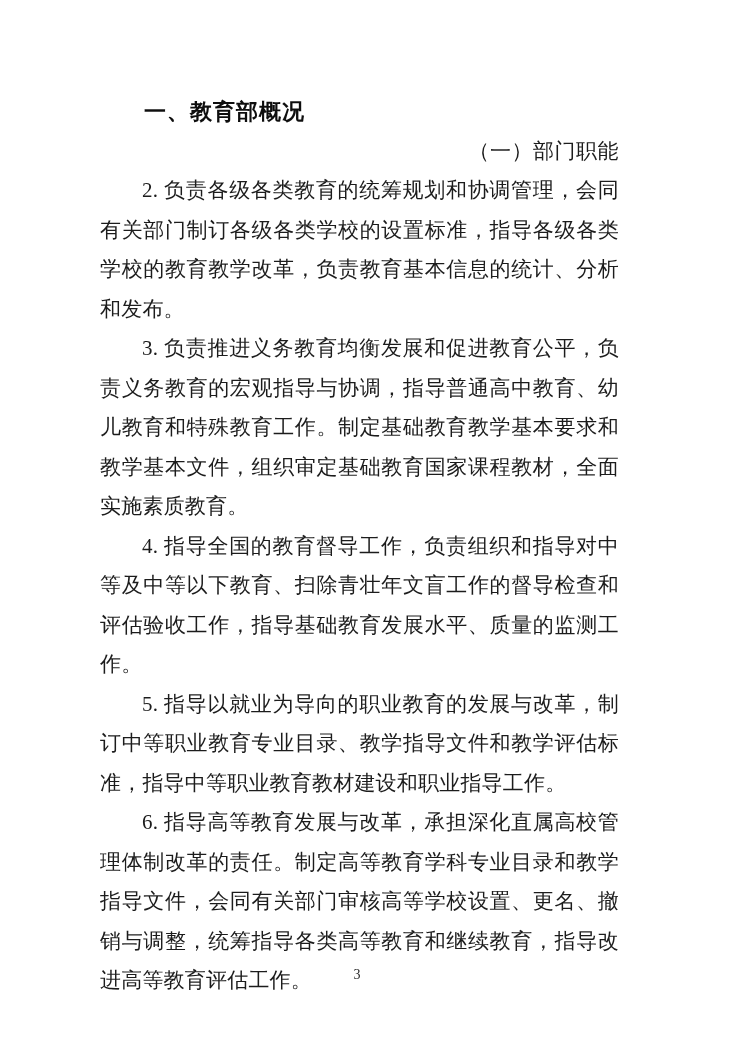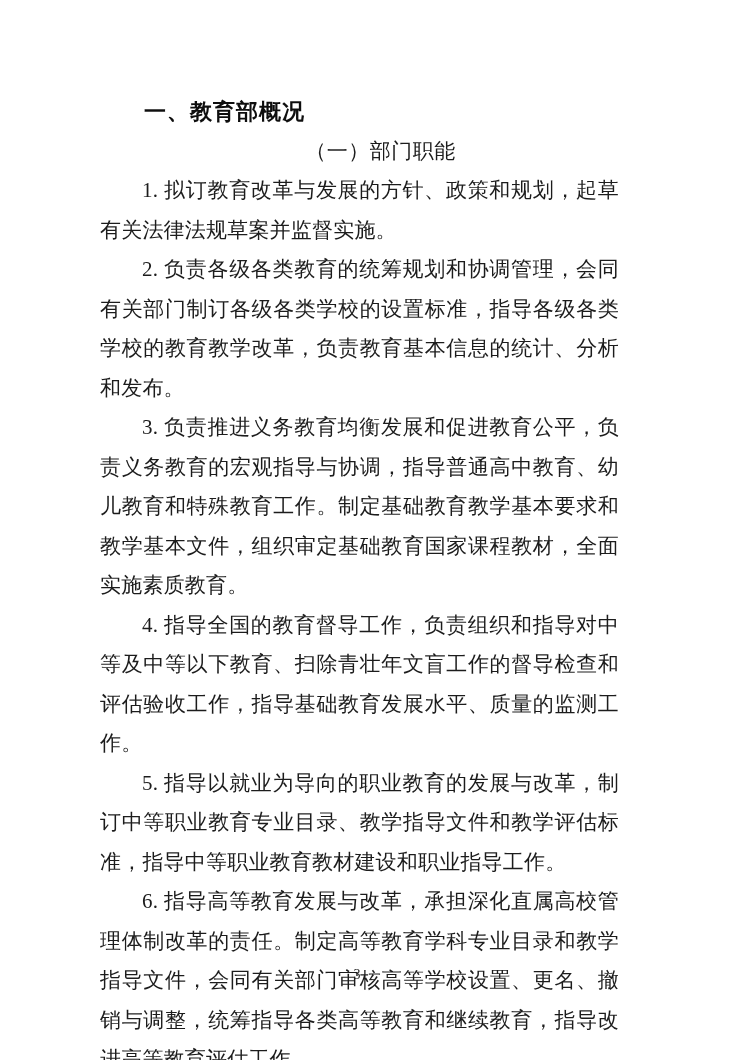--- a/index.html
+++ b/index.html
@@ -37,21 +37,21 @@
     color: #0e0e0e;
     text-align: left;
     letter-spacing: 1px;
   }
   .subsection-heading {
     margin: 0;
     font-weight: 400;
     font-size: 21px;
     line-height: 39.5px;
     text-indent: 2em;
-    text-align: center;
+    text-align: right;
     letter-spacing: 0.5px;
   }
   .para {
     margin: 0;
     text-indent: 2em;
   }
   .page-number {
     position: absolute;
     top: 966px;
     left: 0;
@@ -62,21 +62,20 @@
     color: #2a2a2a;
   }
 </style>
 </head>
 <body>
 
 <div class="page">
   <div class="content">
     <h1 class="section-heading">一、教育部概况</h1>
     <h2 class="subsection-heading">（一）部门职能</h2>
-    <p class="para">1. 拟订教育改革与发展的方针、政策和规划，起草有关法律法规草案并监督实施。</p>
     <p class="para">2. 负责各级各类教育的统筹规划和协调管理，会同有关部门制订各级各类学校的设置标准，指导各级各类学校的教育教学改革，负责教育基本信息的统计、分析和发布。</p>
     <p class="para">3. 负责推进义务教育均衡发展和促进教育公平，负责义务教育的宏观指导与协调，指导普通高中教育、幼儿教育和特殊教育工作。制定基础教育教学基本要求和教学基本文件，组织审定基础教育国家课程教材，全面实施素质教育。</p>
     <p class="para">4. 指导全国的教育督导工作，负责组织和指导对中等及中等以下教育、扫除青壮年文盲工作的督导检查和评估验收工作，指导基础教育发展水平、质量的监测工作。</p>
     <p class="para">5. 指导以就业为导向的职业教育的发展与改革，制订中等职业教育专业目录、教学指导文件和教学评估标准，指导中等职业教育教材建设和职业指导工作。</p>
     <p class="para">6. 指导高等教育发展与改革，承担深化直属高校管理体制改革的责任。制定高等教育学科专业目录和教学指导文件，会同有关部门审核高等学校设置、更名、撤销与调整，统筹指导各类高等教育和继续教育，指导改进高等教育评估工作。</p>
   </div>
   <div class="page-number">3</div>
 </div>
 
 </body></html>

